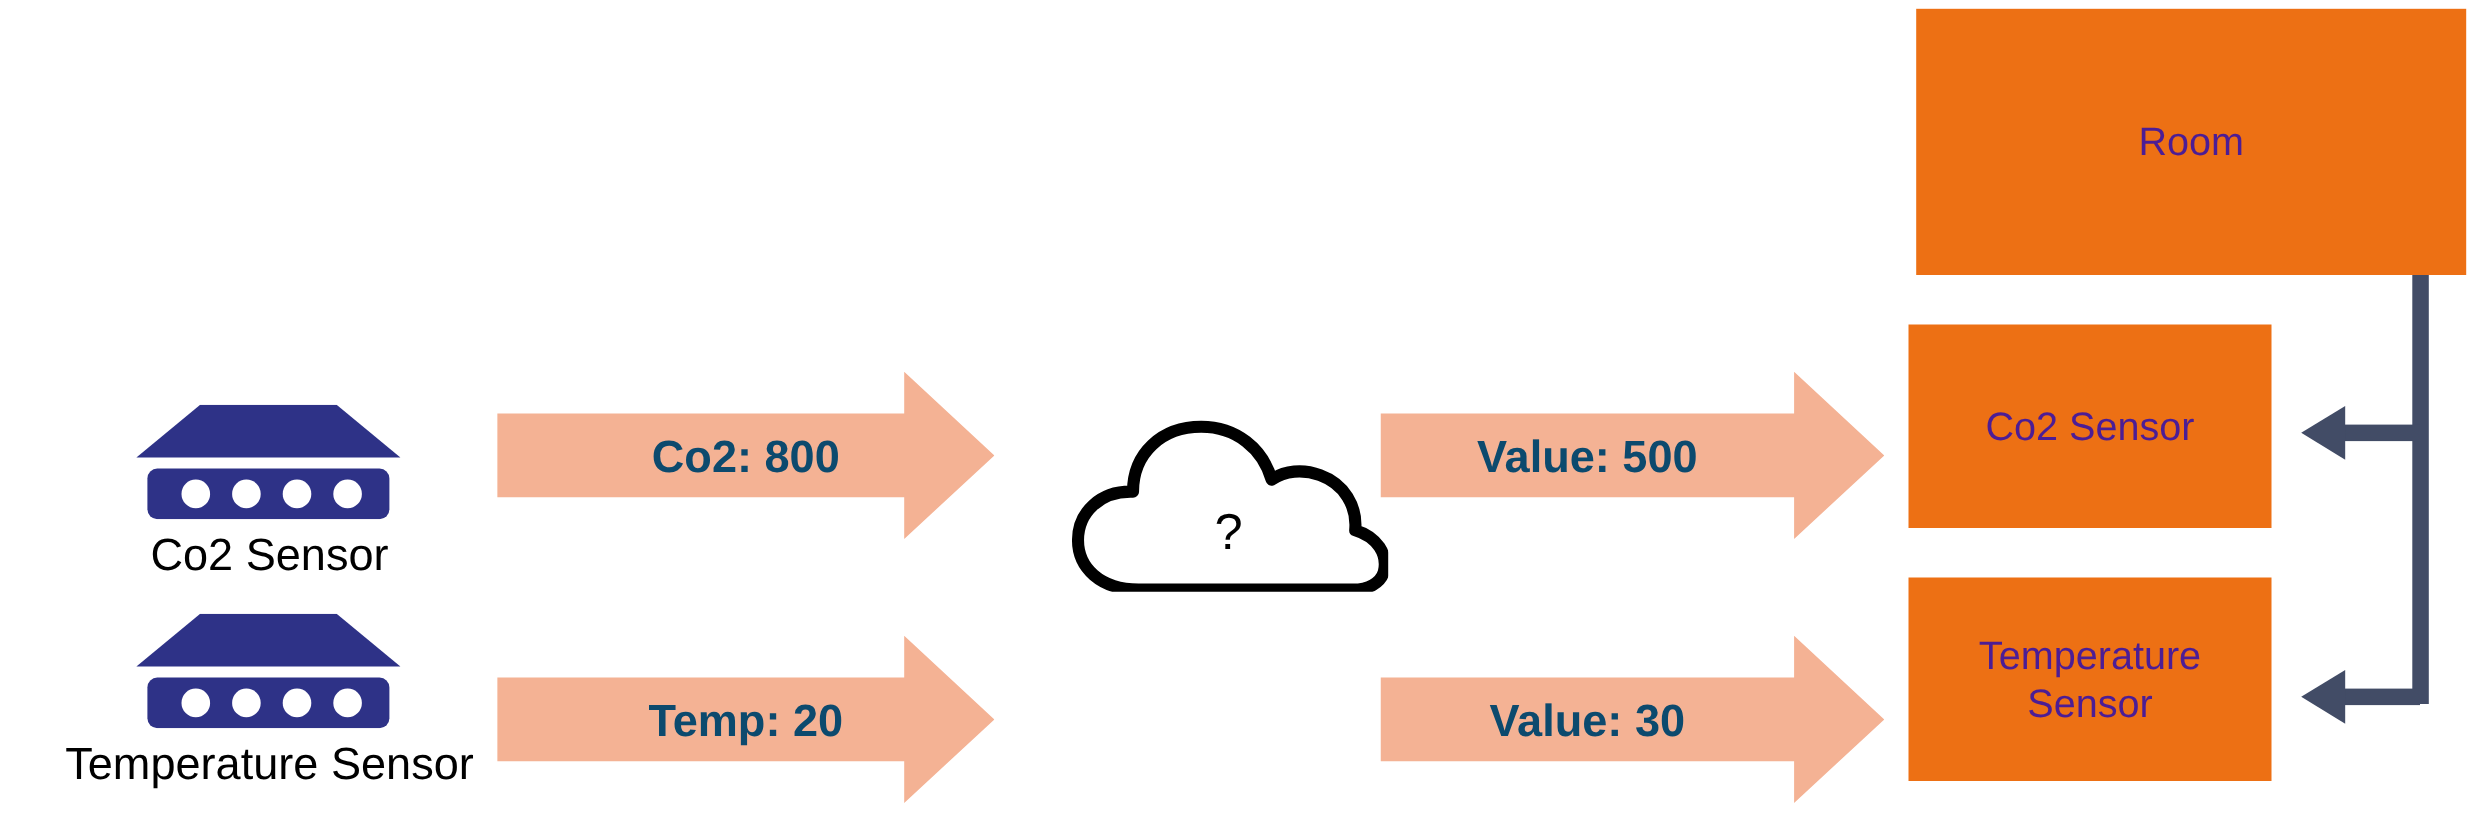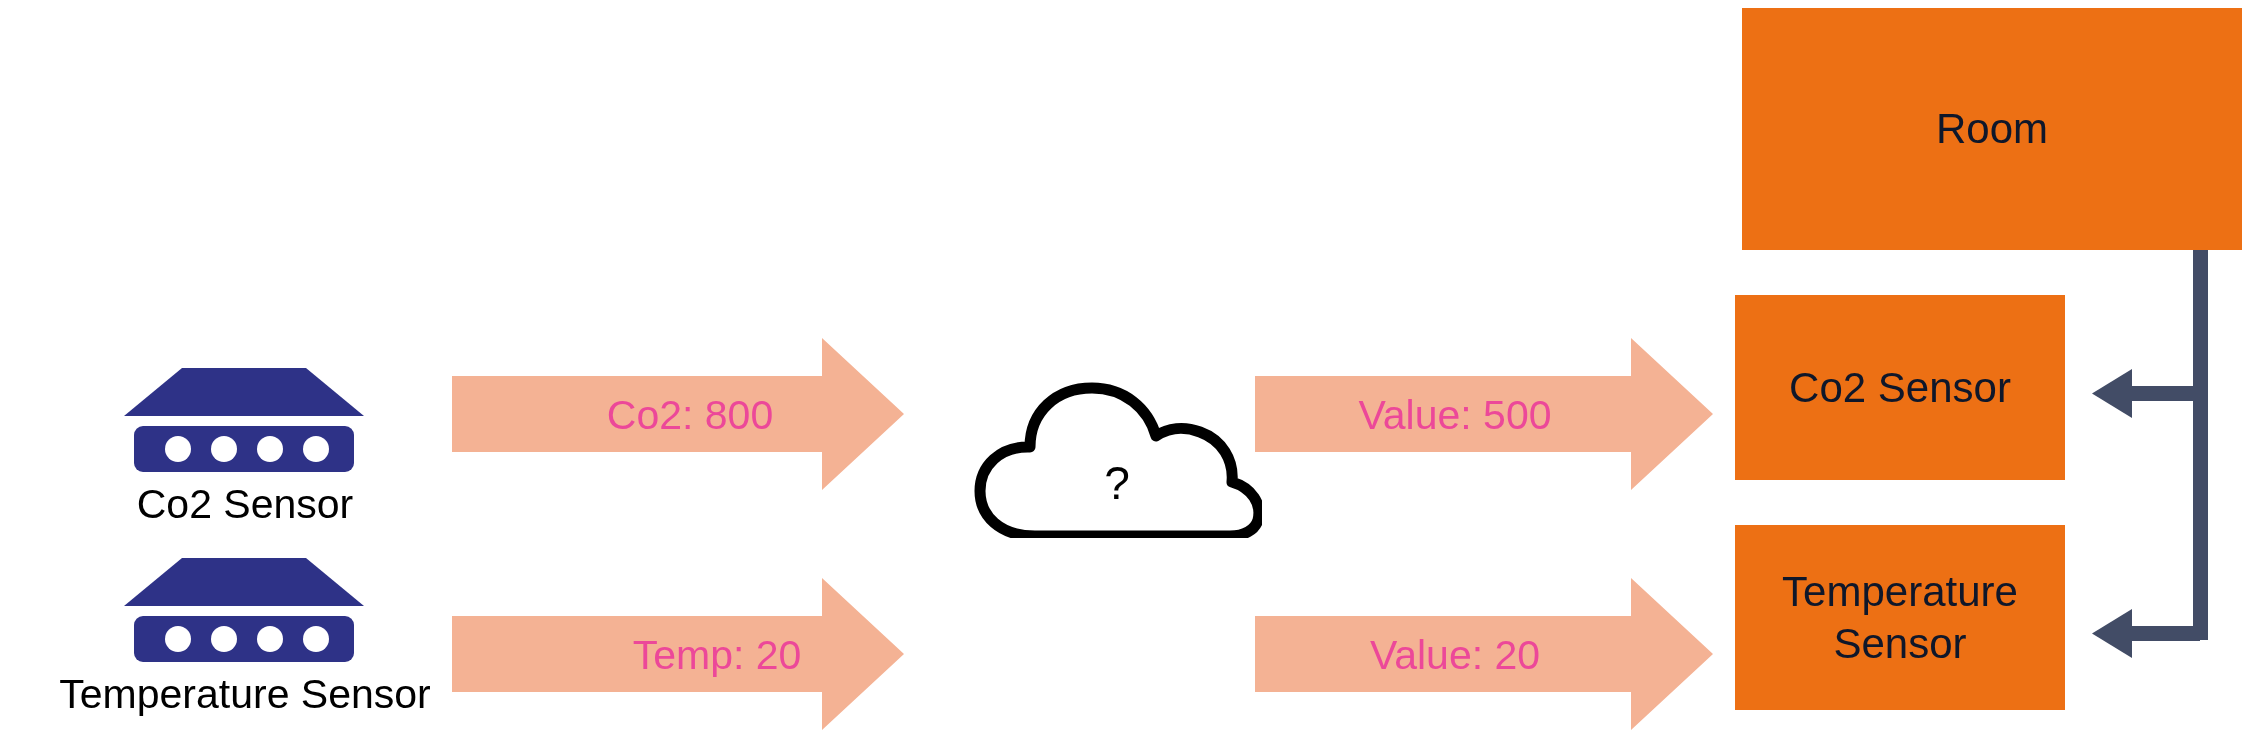--- a/index.html
+++ b/index.html
@@ -31,53 +31,54 @@
     white-space: nowrap;
     text-align: center;
     font-family: "Liberation Sans", sans-serif;
   }
 
   
   .block-arrow { position: absolute; }
   .block-arrow svg { display: block; }
   .block-arrow .arrow-label {
     position: absolute;
-    left: 12px;
+    left: 0;
     width: 100%;
     text-align: center;
-    color: #ec4899;
+    color: #0c4a6e;
     font-size: 41px;
     white-space: nowrap;
     font-family: "Liberation Sans", sans-serif;
     pointer-events: none;
+    font-weight: bold;
   }
 
   
   .cloud-wrap { position: absolute; }
   .cloud-wrap svg { display: block; }
   .cloud-q {
     position: absolute;
     left: 0;
     width: 100%;
     text-align: center;
     color: #000000;
     font-size: 46px;
     font-family: "Liberation Sans", sans-serif;
   }
 
   
   .obox {
     position: absolute;
     background: #ED7014;
-    color: #0f172a;
+    color: #4c1d95;
     display: flex;
     align-items: center;
     justify-content: center;
     text-align: center;
-    font-size: 42px;
+    font-size: 36px;
     line-height: 1.22;
     font-family: "Liberation Sans", sans-serif;
     box-sizing: border-box;
     padding: 4px 26px;
   }
 
   
   .connector { position: absolute; }
   .connector svg { display: block; }
 </style>
@@ -114,21 +115,21 @@
     <svg width="452" height="152" viewBox="0 0 452 152" xmlns="http://www.w3.org/2000/svg">
       <path d="M0,38 L370,38 L370,0 L452,76 L370,152 L370,114 L0,114 Z" fill="#F4B294"></path>
     </svg>
     <div class="arrow-label" style="top:54px;">Co2: 800</div>
   </div>
 
   <div class="block-arrow" style="left:452px; top:578px; width:452px; height:152px;">
     <svg width="452" height="152" viewBox="0 0 452 152" xmlns="http://www.w3.org/2000/svg">
       <path d="M0,38 L370,38 L370,0 L452,76 L370,152 L370,114 L0,114 Z" fill="#F4B294"></path>
     </svg>
-    <div class="arrow-label" style="top:54px;padding-left:27px;">Temp: 20</div>
+    <div class="arrow-label" style="top:54px;">Temp: 20</div>
   </div>
 
   <div class="cloud-wrap" style="left:972px; top:378px; width:290px; height:160px;">
     <svg width="290" height="160" viewBox="0 0 290 160" xmlns="http://www.w3.org/2000/svg">
       <path d="M63,158
                C28,158 8,138 8,113
                C8,88 28,68 58,69
                C58,34 84,10 120,10
                C152,10 176,30 184,58
                C196,50 212,48 228,54
@@ -143,21 +144,21 @@
     <svg width="458" height="152" viewBox="0 0 458 152" xmlns="http://www.w3.org/2000/svg">
       <path d="M0,38 L376,38 L376,0 L458,76 L376,152 L376,114 L0,114 Z" fill="#F4B294"></path>
     </svg>
     <div class="arrow-label" style="top:54px; width:376px;">Value: 500</div>
   </div>
 
   <div class="block-arrow" style="left:1255px; top:578px; width:458px; height:152px;">
     <svg width="458" height="152" viewBox="0 0 458 152" xmlns="http://www.w3.org/2000/svg">
       <path d="M0,38 L376,38 L376,0 L458,76 L376,152 L376,114 L0,114 Z" fill="#F4B294"></path>
     </svg>
-    <div class="arrow-label" style="top:54px; width:376px;">Value: 20</div>
+    <div class="arrow-label" style="top:54px; width:376px;">Value: 30</div>
   </div>
 
   <div class="connector" style="left:2080px; top:240px; width:170px; height:440px;">
     <svg width="170" height="440" viewBox="0 0 170 440" xmlns="http://www.w3.org/2000/svg">
 
       <rect x="113" y="0" width="15" height="400" fill="#424C66"></rect>
 
       <rect x="50" y="146" width="70" height="15" fill="#424C66"></rect>
       <polygon points="12,153.5 52,129 52,178" fill="#424C66"></polygon>
 

